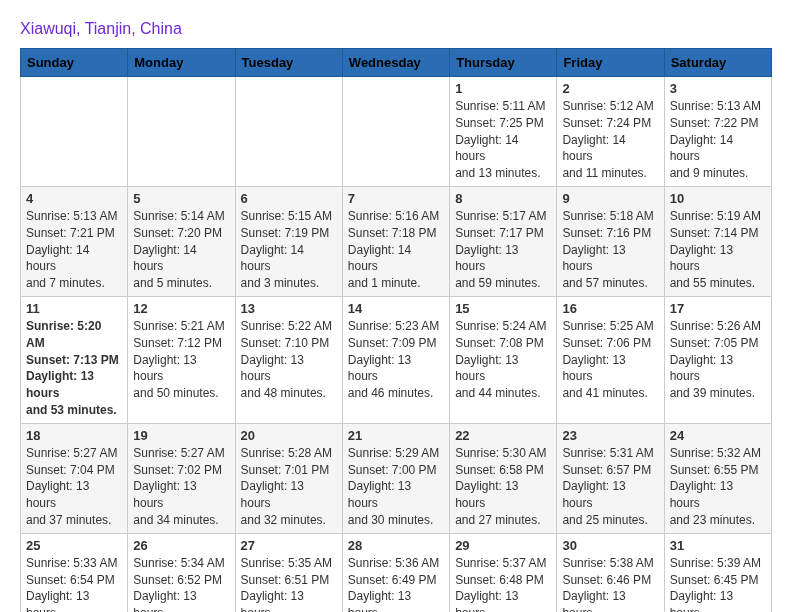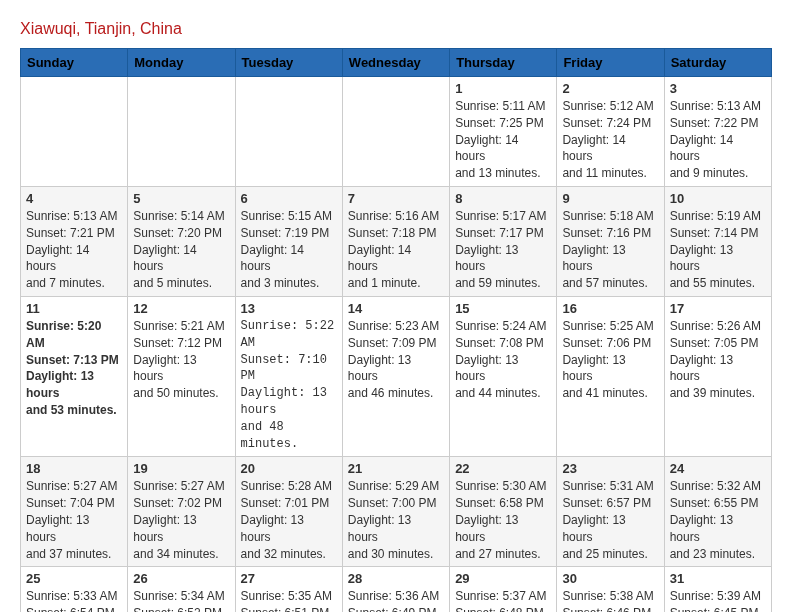--- a/index.html
+++ b/index.html
@@ -29,21 +29,21 @@
       text-align: right;
     }
     .main-title {
       font-size: 38px;
       font-weight: bold;
       color: #222;
       line-height: 1.1;
     }
     .subtitle {
       font-size: 16px;
-      color: #b91c1c;
+      color: #6d28d9;
     }
     .calendar {
       width: 100%;
       border-collapse: collapse;
       border: 1px solid #ccc;
     }
     .calendar thead tr th {
       background-color: #2a6db5;
       color: #000000;
       text-align: left;
@@ -189,21 +189,21 @@
         </td>
         <td>
           <div class="day-number">12</div>
           <div class="day-info" style="white-space: pre-line;">Sunrise: 5:21 AM
 Sunset: 7:12 PM
 Daylight: 13 hours
 and 50 minutes.</div>
         </td>
         <td>
           <div class="day-number">13</div>
-          <div class="day-info" style="white-space: pre-line; font-family: Liberation Mono, monospace;">Sunrise: 5:22 AM
+          <div class="day-info" style="white-space: pre-line;">Sunrise: 5:22 AM
 Sunset: 7:10 PM
 Daylight: 13 hours
 and 48 minutes.</div>
         </td>
         <td>
           <div class="day-number">14</div>
           <div class="day-info" style="white-space: pre-line;">Sunrise: 5:23 AM
 Sunset: 7:09 PM
 Daylight: 13 hours
 and 46 minutes.</div>

